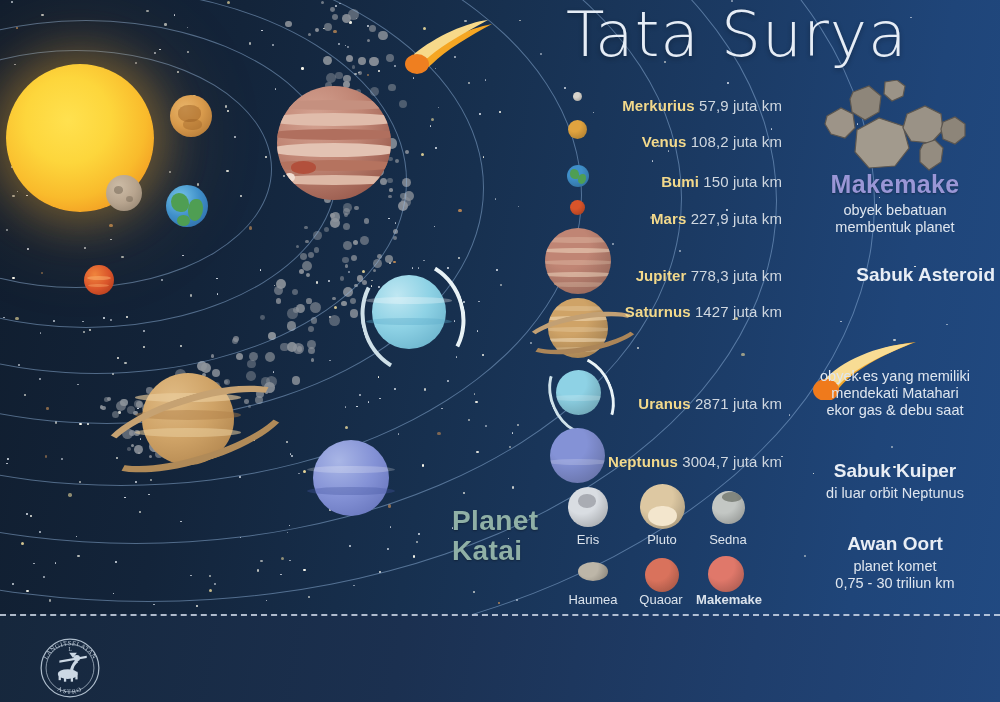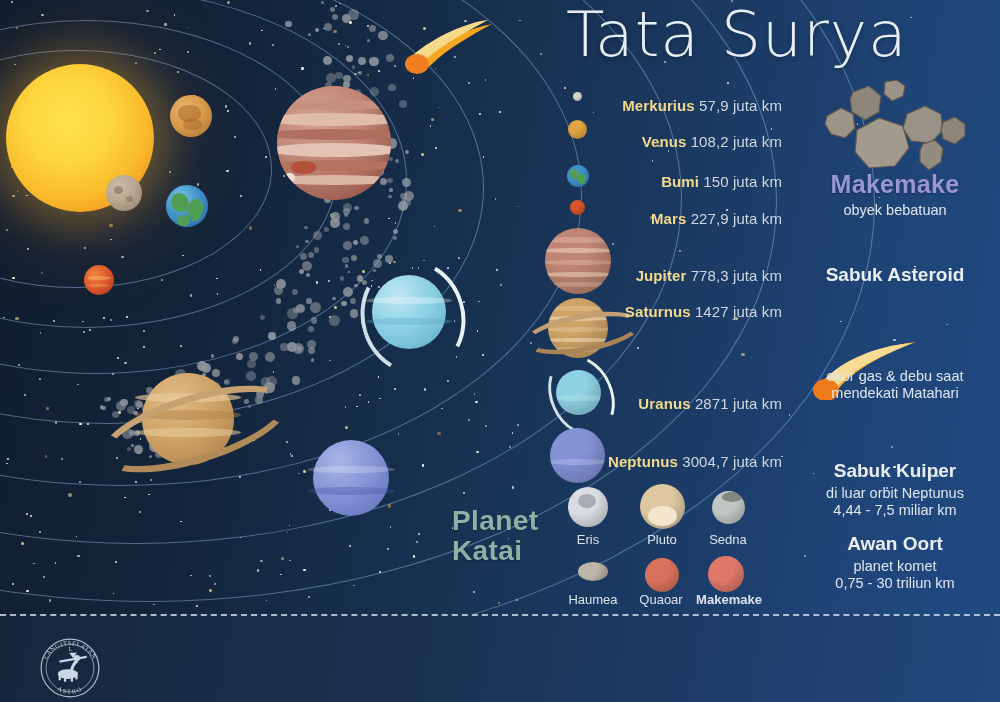--- a/index.html
+++ b/index.html
@@ -722,45 +722,46 @@
       <path d="M128 42 l12 -5 10 7 0 12 -10 8 -12 -5 -2 -10 z" fill="#8d8579"></path>
       <path d="M108 64 l12 -4 8 8 -2 14 -12 8 -9 -8 0 -12 z" fill="#948c80"></path>
       <path d="M70 2 l12 -2 8 6 -2 10 -11 5 -8 -7 z" fill="#9b9387"></path>
     </g>
   </svg>
 
   <div class="rcol" style="top:170px;">
     <div class="hdr-purple">Makemake</div>
     <div class="desc" style="margin-top:3px;">
       <div>obyek bebatuan</div>
+      <div>membentuk planet</div>
     </div>
   </div>
 
-  <div class="rcol" style="top:264px;">
+  <div class="rcol" style="top:264px;text-align:right;">
     <div class="hdr-white">Sabuk Asteroid</div>
   </div>
 
   <svg style="position:absolute;left:812px;top:340px;width:130px;height:60px;" viewBox="0 0 130 60">
     <path d="M8 50 C 26 24, 62 6, 104 2 C 72 14, 40 30, 24 52 C 18 58, 10 57, 8 50 Z" fill="#f0a62c"></path>
     <path d="M10 42 C 30 20, 64 6, 100 3 C 70 16, 42 28, 26 46 C 20 52, 12 50, 10 42 Z" fill="#f8dc94"></path>
     <ellipse cx="14" cy="50" rx="13" ry="11" fill="#ef7a1c"></ellipse>
   </svg>
 
   <div class="rcol" style="top:366px;">
     <div class="desc" style="margin-top:2px;">
+      <div>obyek es yang memiliki</div>
+      <div>mendekati Matahari</div>
       <div>ekor gas &amp; debu saat</div>
-      <div>mendekati Matahari</div>
     </div>
   </div>
 
   <div class="rcol" style="top:460px;">
     <div class="hdr-white">Sabuk Kuiper</div>
     <div class="desc" style="margin-top:3px;">
       <div>di luar orbit Neptunus</div>
-      <div>4,44 - 7,5 miliar km</div>
     </div>
   </div>
 
   <div class="rcol" style="top:533px;">
     <div class="hdr-white">Awan Oort</div>
     <div class="desc" style="margin-top:3px;">
       <div>planet komet</div>
       <div>0,75 - 30 triliun km</div>
     </div>
   </div>

